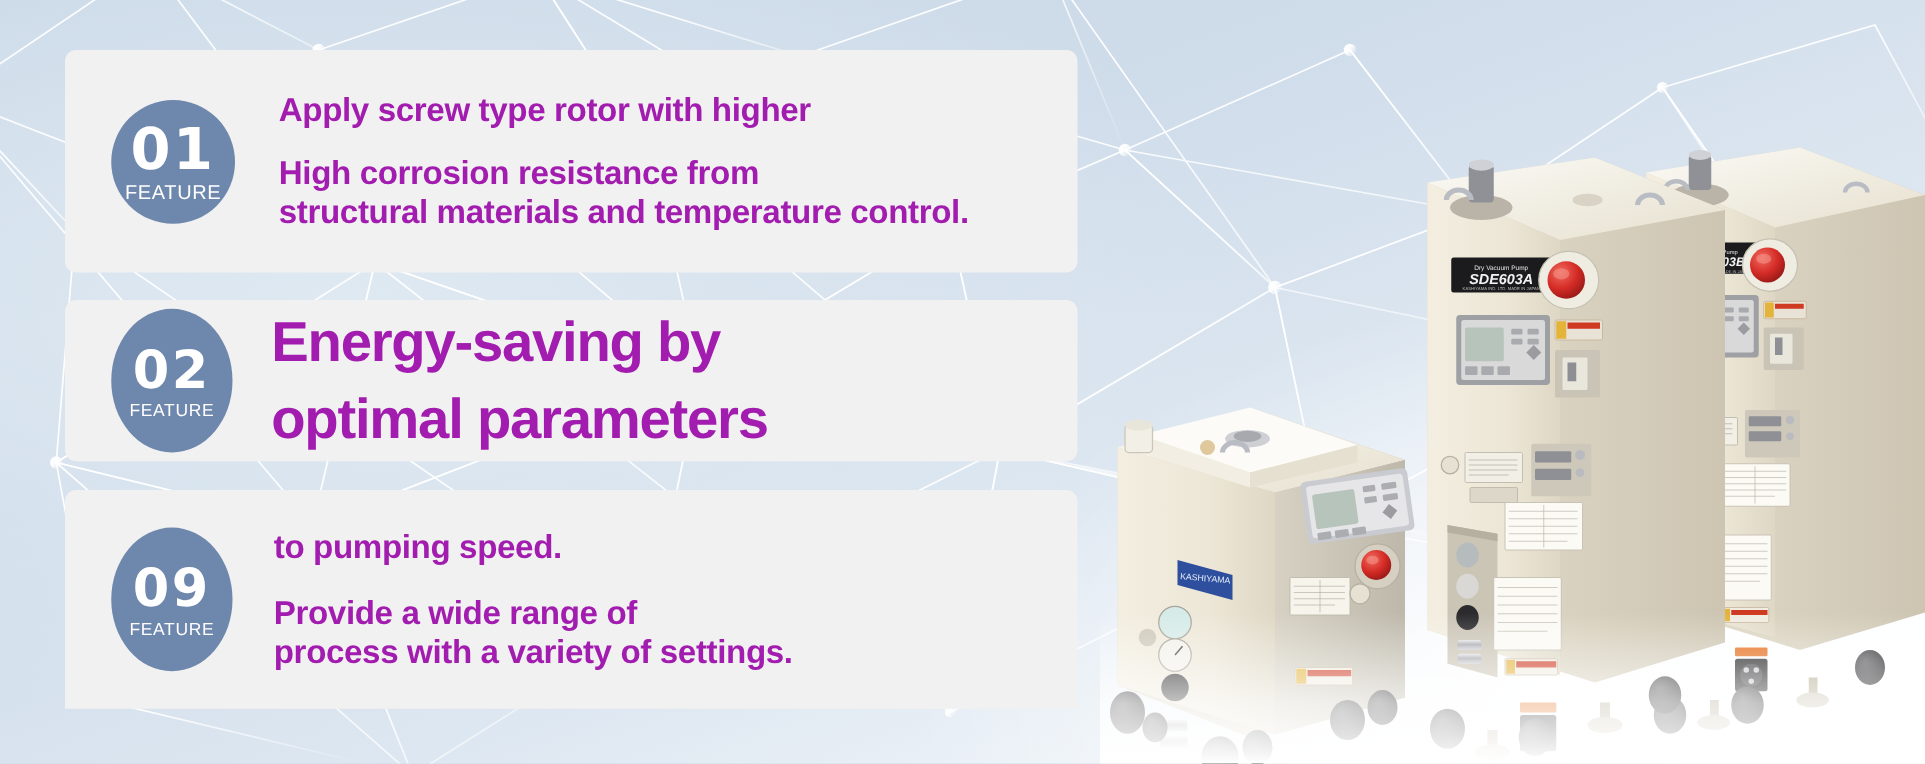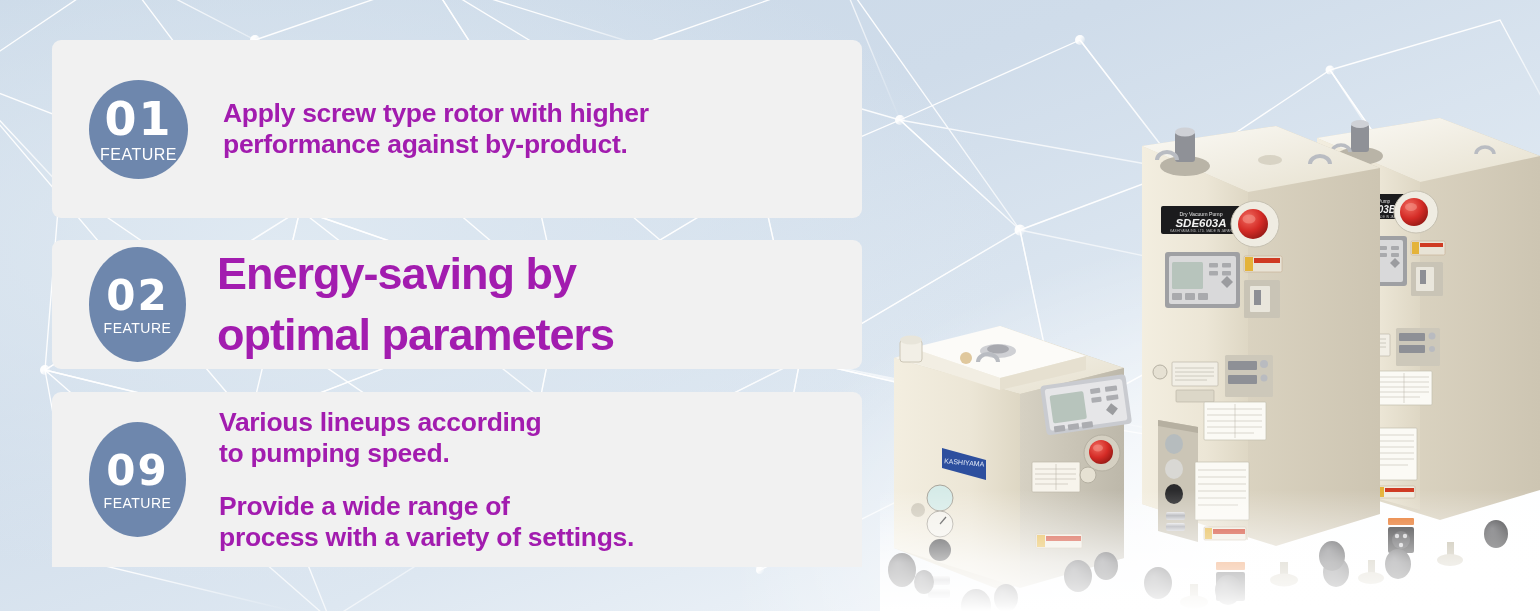--- a/index.html
+++ b/index.html
@@ -494,21 +494,24 @@
 <div id="feature-list">
 
   <div class="feature-card" id="feature-card-0">
     <div class="badge">
       <span class="badge-num">01</span>
       <span class="badge-label">FEATURE</span>
     </div>
     <div class="card-text">
       <p class="para">
         <span class="line">Apply screw type rotor with higher</span>
-        <span class="line">performance against by-product.</span>
+      </p>
+      <p class="para">
+        <span class="line">High corrosion resistance from</span>
+        <span class="line">structural materials and temperature control.</span>
       </p>
     </div>
   </div>
 
   <div class="feature-card" id="feature-card-1">
     <div class="badge">
       <span class="badge-num">02</span>
       <span class="badge-label">FEATURE</span>
     </div>
     <div class="card-text">
@@ -519,21 +522,20 @@
     </div>
   </div>
 
   <div class="feature-card" id="feature-card-2">
     <div class="badge">
       <span class="badge-num">09</span>
       <span class="badge-label">FEATURE</span>
     </div>
     <div class="card-text">
       <p class="para">
-        <span class="line">Various lineups according</span>
         <span class="line">to pumping speed.</span>
       </p>
       <p class="para">
         <span class="line">Provide a wide range of</span>
         <span class="line">process with a variety of settings.</span>
       </p>
     </div>
   </div>
 
 </div>

